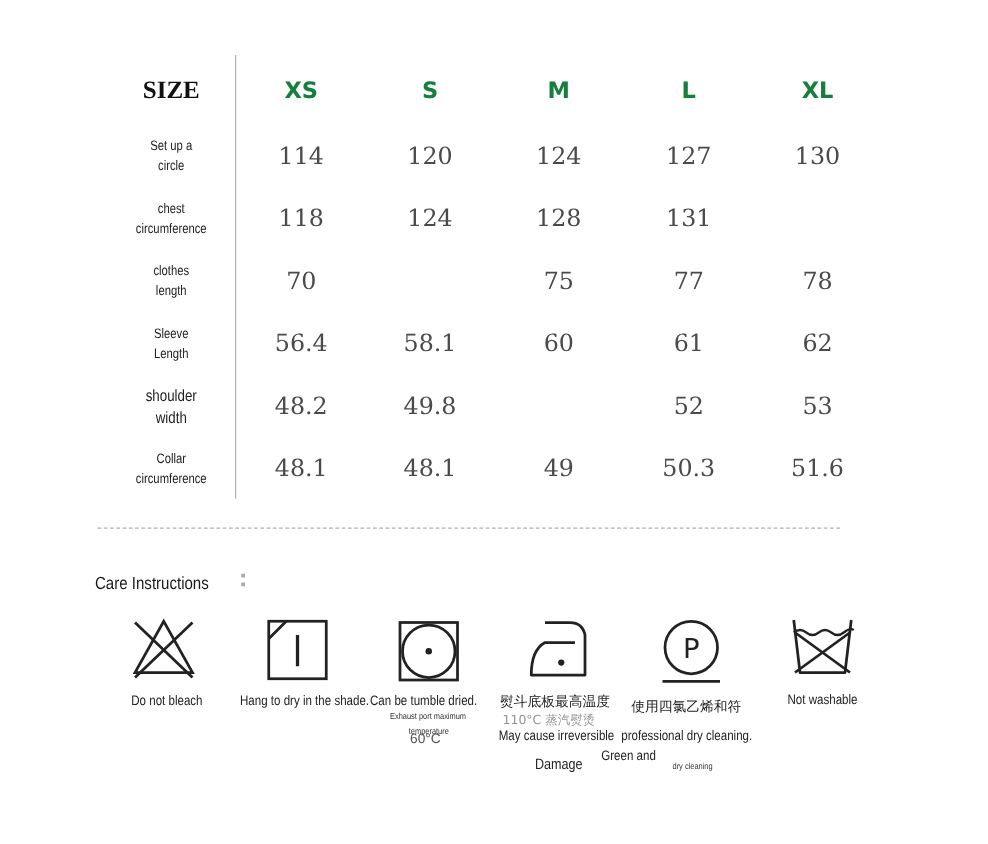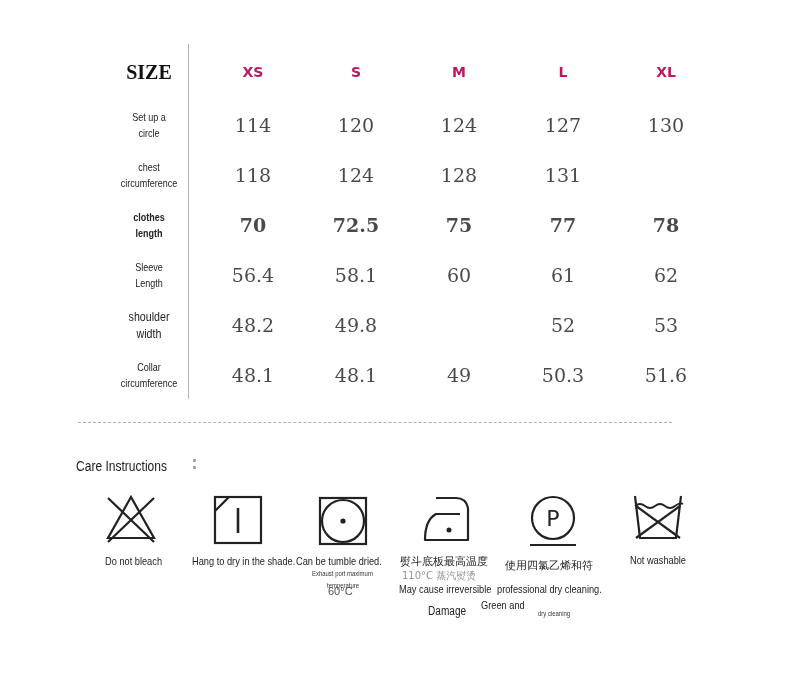--- a/index.html
+++ b/index.html
@@ -24,21 +24,21 @@
     .vline {
       position: absolute;
       left: 188px;
       top: 44px;
       width: 1px;
       height: 355px;
       background: #b4b4b4;
     }
     .header-row, .data-row {
       position: absolute;
-      left: 12px;
+      left: 0;
       width: 620px;
       height: 50px;
     }
     .header-row { top: 10px; height: 36px; }
     .cell {
       position: absolute;
       top: 0;
       height: 100%;
       display: flex;
       align-items: center;
@@ -60,22 +60,22 @@
     }
     .size-head {
       font-family: "Liberation Serif", serif;
       font-weight: bold;
       font-size: 20px;
       color: #111;
     }
     .col-head {
       font-family: "DejaVu Sans", sans-serif;
       font-weight: bold;
-      font-size: 14px;
-      color: #be185d;
+      font-size: 18px;
+      color: #15803d;
       width: 80px;
     }
     .val {
       font-family: "DejaVu Serif", serif;
       font-size: 19px;
       color: #4a4a4a;
       width: 80px;
     }
     .c1 { left: 115px; }
     .c2 { left: 218px; }
@@ -170,26 +170,25 @@
   <div class="data-row" style="top:106px;">
     <div class="cell label-cell">
       <div><span>chest</span><br><span>circumference</span></div>
     </div>
     <div class="cell val c1">118</div>
     <div class="cell val c2">124</div>
     <div class="cell val c3">128</div>
     <div class="cell val c4">131</div>
   </div>
 
-  <div class="data-row" style="top:156px;font-weight:bold;">
+  <div class="data-row" style="top:156px;">
     <div class="cell label-cell">
       <div><span>clothes</span><br><span>length</span></div>
     </div>
     <div class="cell val c1">70</div>
-    <div class="cell val c2">72.5</div>
     <div class="cell val c3">75</div>
     <div class="cell val c4">77</div>
     <div class="cell val c5">78</div>
   </div>
 
   <div class="data-row" style="top:206px;">
     <div class="cell label-cell">
       <div><span>Sleeve</span><br><span>Length</span></div>
     </div>
     <div class="cell val c1">56.4</div>

